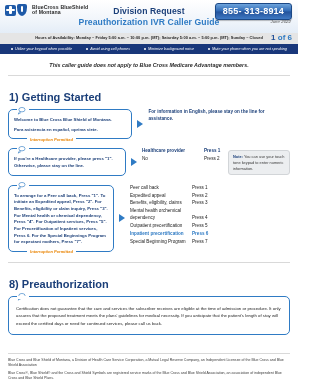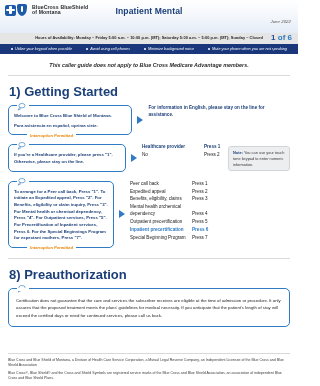--- a/index.html
+++ b/index.html
@@ -88,21 +88,21 @@
   .tip .dot{width:2px;height:2px;background:#ffffff;border-radius:50%;display:inline-block;}
 
   
   .content{padding:0 8px;}
   .notice{
     text-align:center;font-size:5.4px;font-style:italic;font-weight:bold;
     color:#2b2b2b;margin:8px 0 7px 0;
   }
   .sec-rule{height:1px;background:#d9d9d9;margin:0 0 6px 0;}
   .sec-head{
-    font-size:13px;font-weight:bold;color:#1b3f79;margin:8px 0 6px 1px;
+    font-size:11px;font-weight:bold;color:#1b3f79;margin:15px 0 6px 1px;
   }
 
   .block{position:relative;margin-bottom:9px;}
   .row{display:flex;align-items:flex-start;}
 
   .bubble{
     position:relative;
     border:0.8px solid #2f7bc4;border-radius:5px;
     background:#ffffff;
     padding:7px 5px 5px 5px;
@@ -178,23 +178,25 @@
         <span class="logo-cross"></span>
         <span class="logo-shield"></span>
       </span>
       <span class="logo-text">
         <div class="l1">BlueCross BlueShield</div>
         <div class="l2">of Montana</div>
       </span>
     </div>
 
     <div class="title-wrap">
-      <div class="title-1">Inpatient Mental</div>
-    </div>
-
+      <div class="title-1">Division Request</div>
+      <div class="title-2">Preauthorization IVR Caller Guide</div>
+    </div>
+
+    <div class="phone-pill">855- 313-8914</div>
     <div class="issue-date">June 2022</div>
   </div>
 
   <div class="hours-row">
     <div class="hours-text">Hours of Availability:  Monday – Friday 5:00 a.m. – 10:00 p.m. (MT); Saturday 5:00 a.m. – 5:00 p.m. (MT); Sunday – Closed</div>
     <div class="page-num"><b>1</b> <span class="of">of 6</span></div>
   </div>
 
   <div class="tips-bar">
     <span class="tip">

